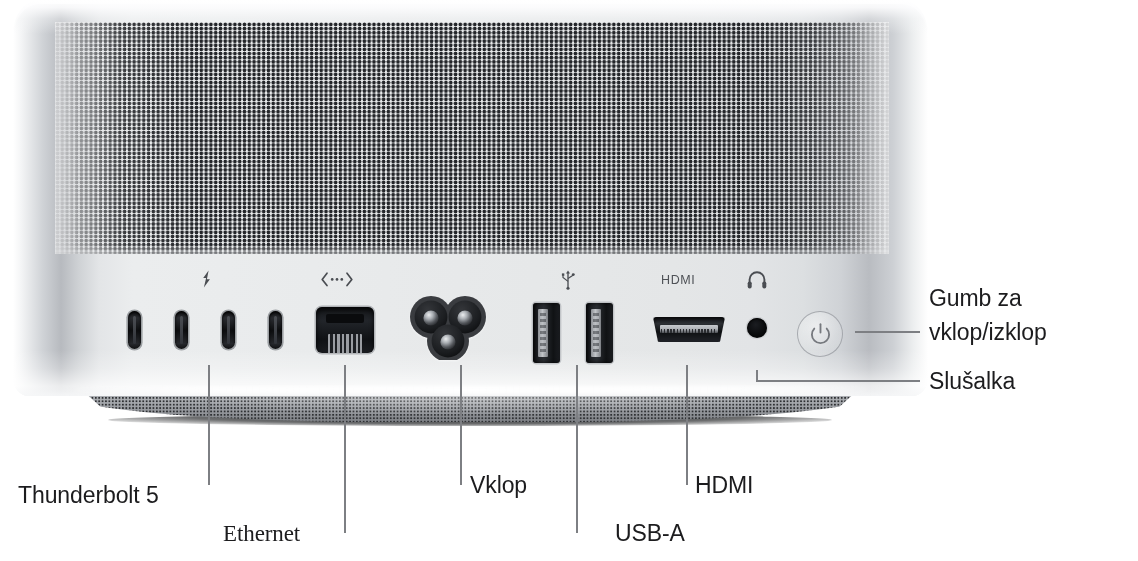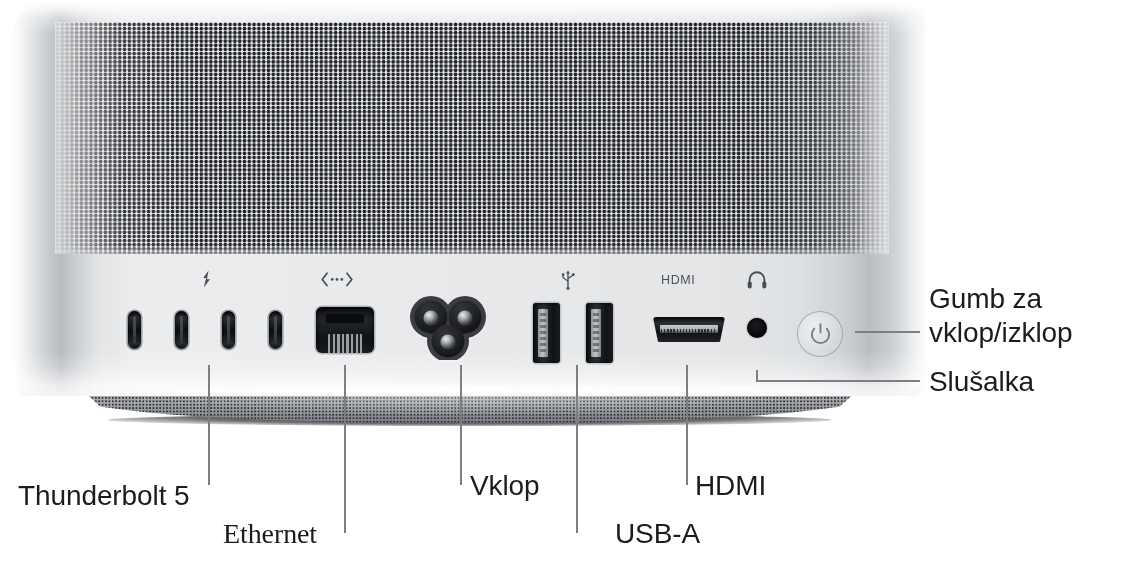--- a/index.html
+++ b/index.html
@@ -314,21 +314,21 @@
     position: absolute;
     left: 0; top: 0;
     width: 1138px; height: 561px;
     pointer-events: none;
   }
 
   
   .label {
     position: absolute;
     color: #1c1c1e;
-    font-size: 28px;
+    font-size: 23px;
     line-height: 29px;
     white-space: pre;
     letter-spacing: -0.1px;
   }
 </style>
 </head>
 <body>
 
 <div id="device-figure">
 

